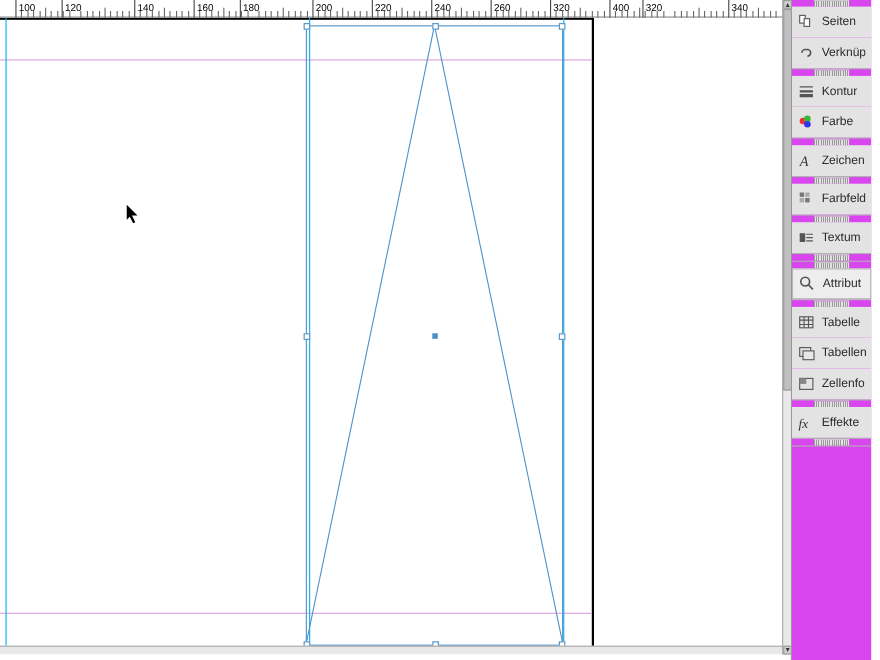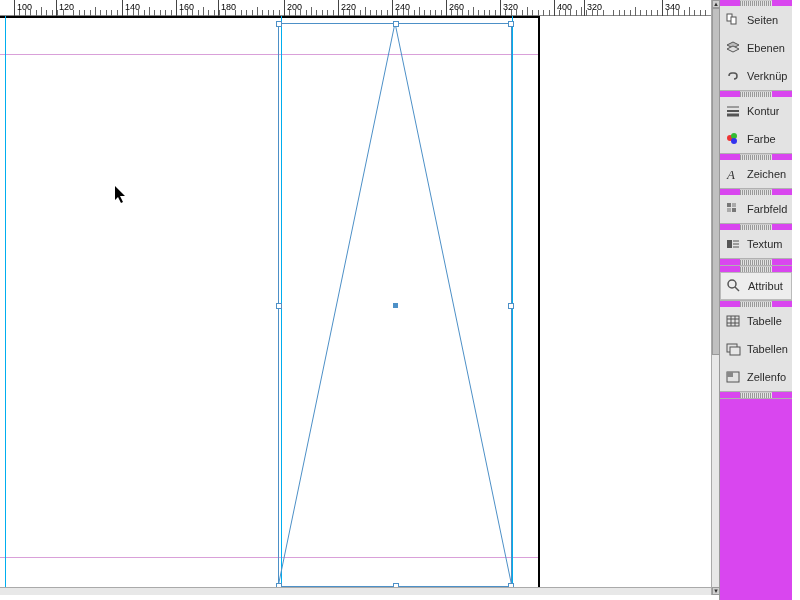--- a/index.html
+++ b/index.html
@@ -250,29 +250,20 @@
         <svg class="ico" viewBox="0 0 16 16">
             <rect x="2" y="2" width="5" height="7" fill="#fff" stroke="#555"></rect>
             <rect x="6" y="5" width="5" height="7" fill="#fff" stroke="#555"></rect>
           </svg>
       </span>
       <span class="panel-label">Seiten</span>
     </div>
     <div class="panel-item">
       <span class="panel-icon">
         <svg class="ico" viewBox="0 0 16 16">
-            <polygon points="8,2 14,5 8,8 2,5" fill="#bbb" stroke="#555"></polygon>
-            <polygon points="8,6 14,9 8,12 2,9" fill="#ddd" stroke="#555"></polygon>
-          </svg>
-      </span>
-      <span class="panel-label">Ebenen</span>
-    </div>
-    <div class="panel-item">
-      <span class="panel-icon">
-        <svg class="ico" viewBox="0 0 16 16">
             <path d="M4 8 a3 3 0 0 1 3-3 h2 a3 3 0 0 1 0 6 M12 8 a3 3 0 0 0-3-3" fill="none" stroke="#555" stroke-width="1.5"></path>
           </svg>
       </span>
       <span class="panel-label">Verknüp</span>
     </div>
   </div>
 
   <div class="panel-group">
     <div class="panel-grip"></div>
     <div class="panel-item">
@@ -384,18 +375,29 @@
         <svg class="ico" viewBox="0 0 16 16">
             <rect x="2" y="3" width="12" height="10" fill="none" stroke="#555"></rect>
             <rect x="2" y="3" width="6" height="5" fill="#888"></rect>
           </svg>
       </span>
       <span class="panel-label">Zellenfo</span>
     </div>
   </div>
 
 
+  <div class="panel-group">
+    <div class="panel-grip"></div>
+    <div class="panel-item">
+      <span class="panel-icon">
+        <svg class="ico" viewBox="0 0 16 16">
+            <text x="1" y="13" font-size="12" font-style="italic" font-family="serif" fill="#333">fx</text>
+          </svg>
+      </span>
+      <span class="panel-label">Effekte</span>
+    </div>
+  </div>
 
   <div class="panel-group">
     <div class="panel-grip"></div>
   </div>
 
 </div>
 
 </body></html>

